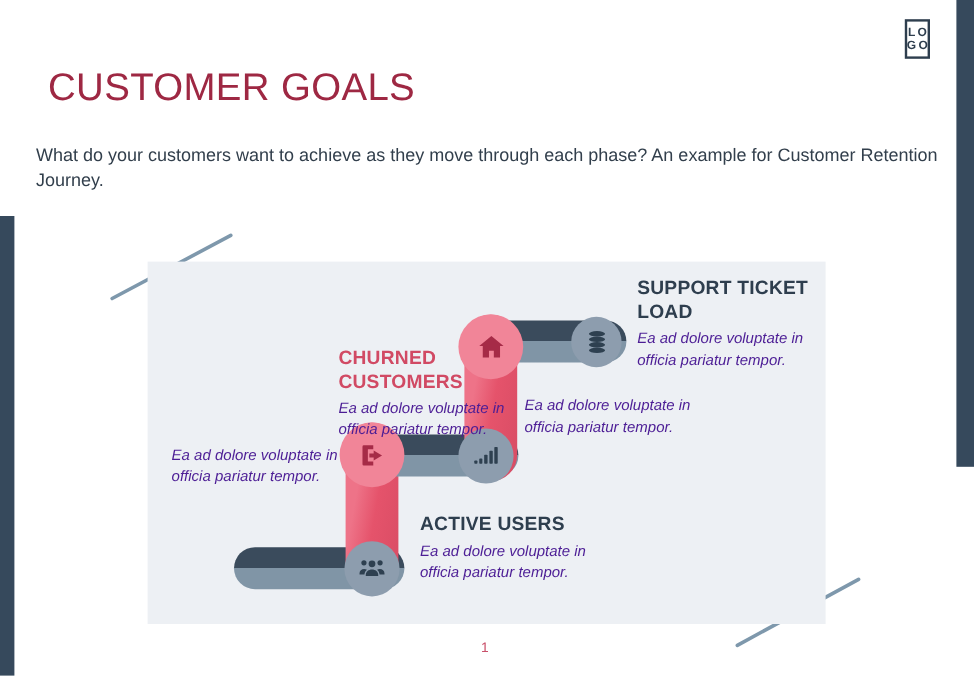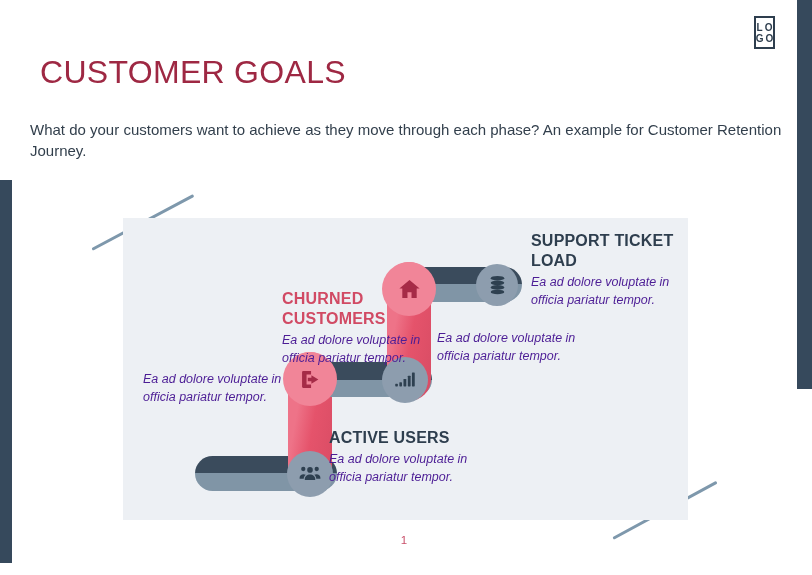--- a/index.html
+++ b/index.html
@@ -79,21 +79,21 @@
     letter-spacing:0.2px; white-space:pre-line;
   }
   .label p {
     margin:3px 0 0; font-size:12.5px; font-style:italic; color:#4c1d95;
     line-height:1.4; white-space:pre-line;
   }
   .label.pink h3 { color:#d14a64; }
   .label.dark h3 { color:#2e3e4e; }
   .lab-churned { left:115px; top:71px;margin-left:44px;  }
   .lab-content { left:20px;  top:150px; }
-  .lab-active  { left:206px; top:210px; }
+  .lab-active  { left:227px; top:210px; }
   .lab-nps     { left:314px; top:109px; }
   .lab-support { left:408px; top:13px;  }
 
   .page-num {
     position:absolute; left:394px; top:534px; width:20px; text-align:center;
     font-size:11.5px; color:#c9506a;
   }
 </style>
 </head>
 <body>

